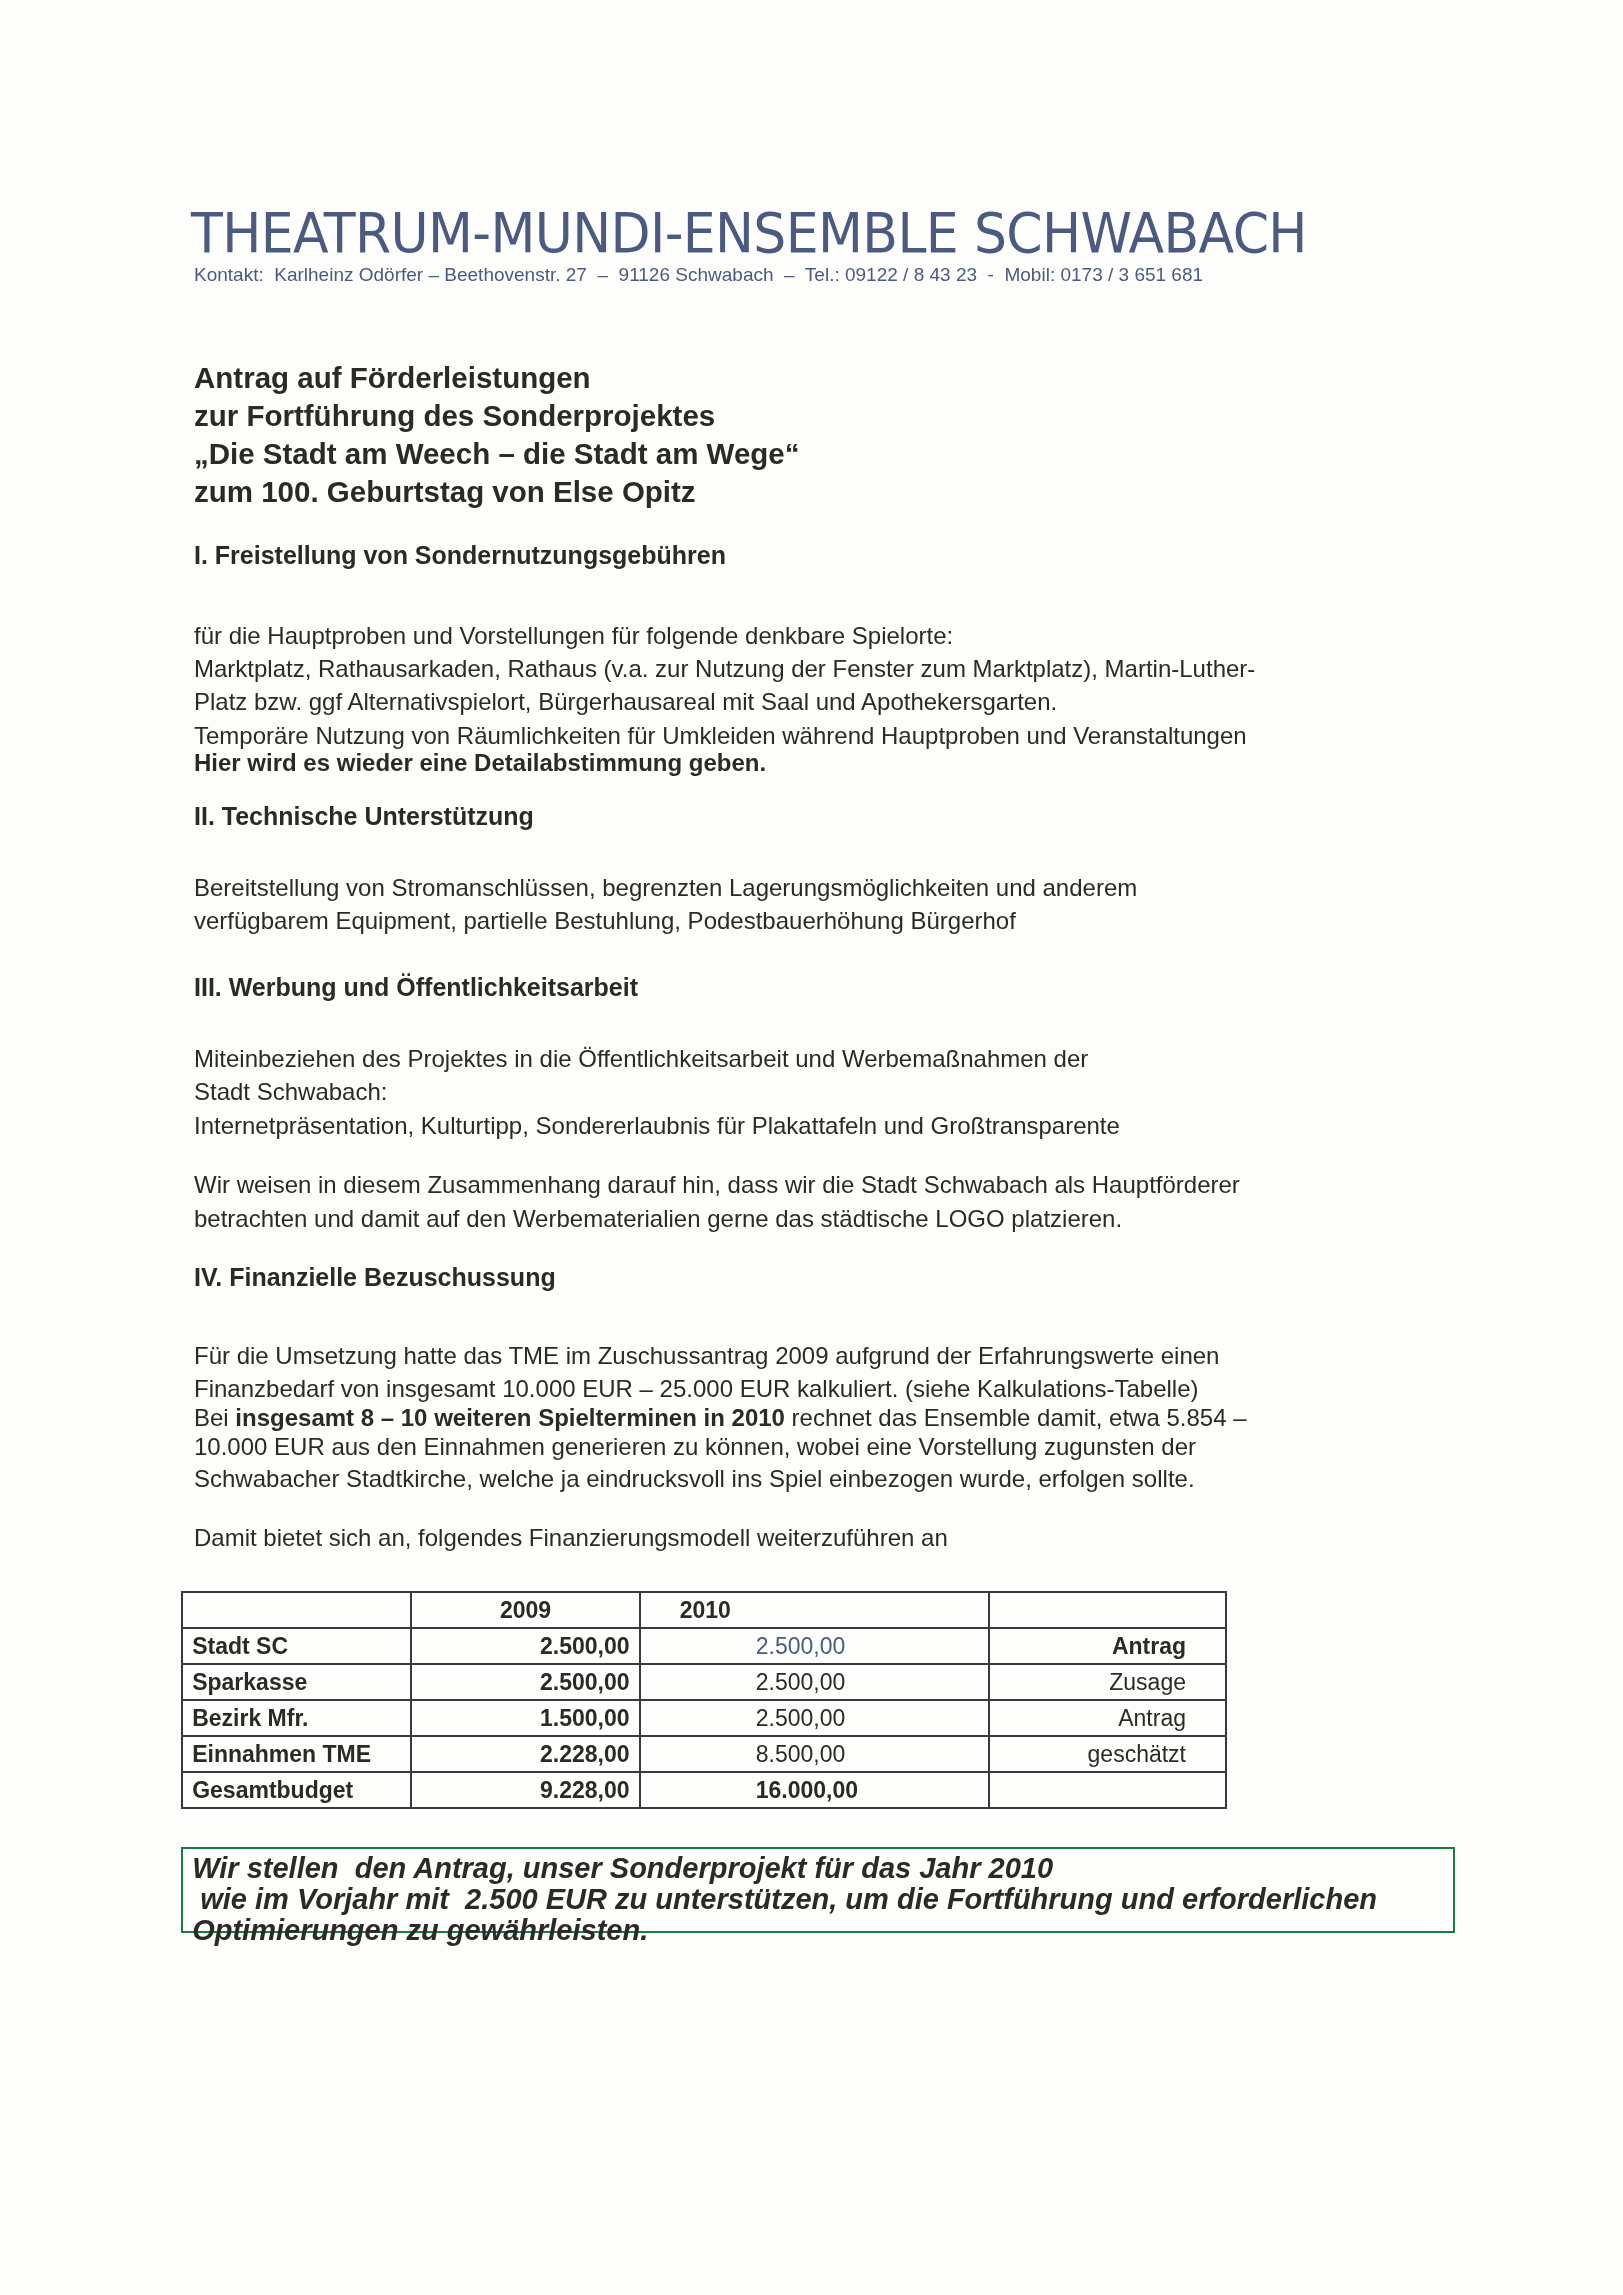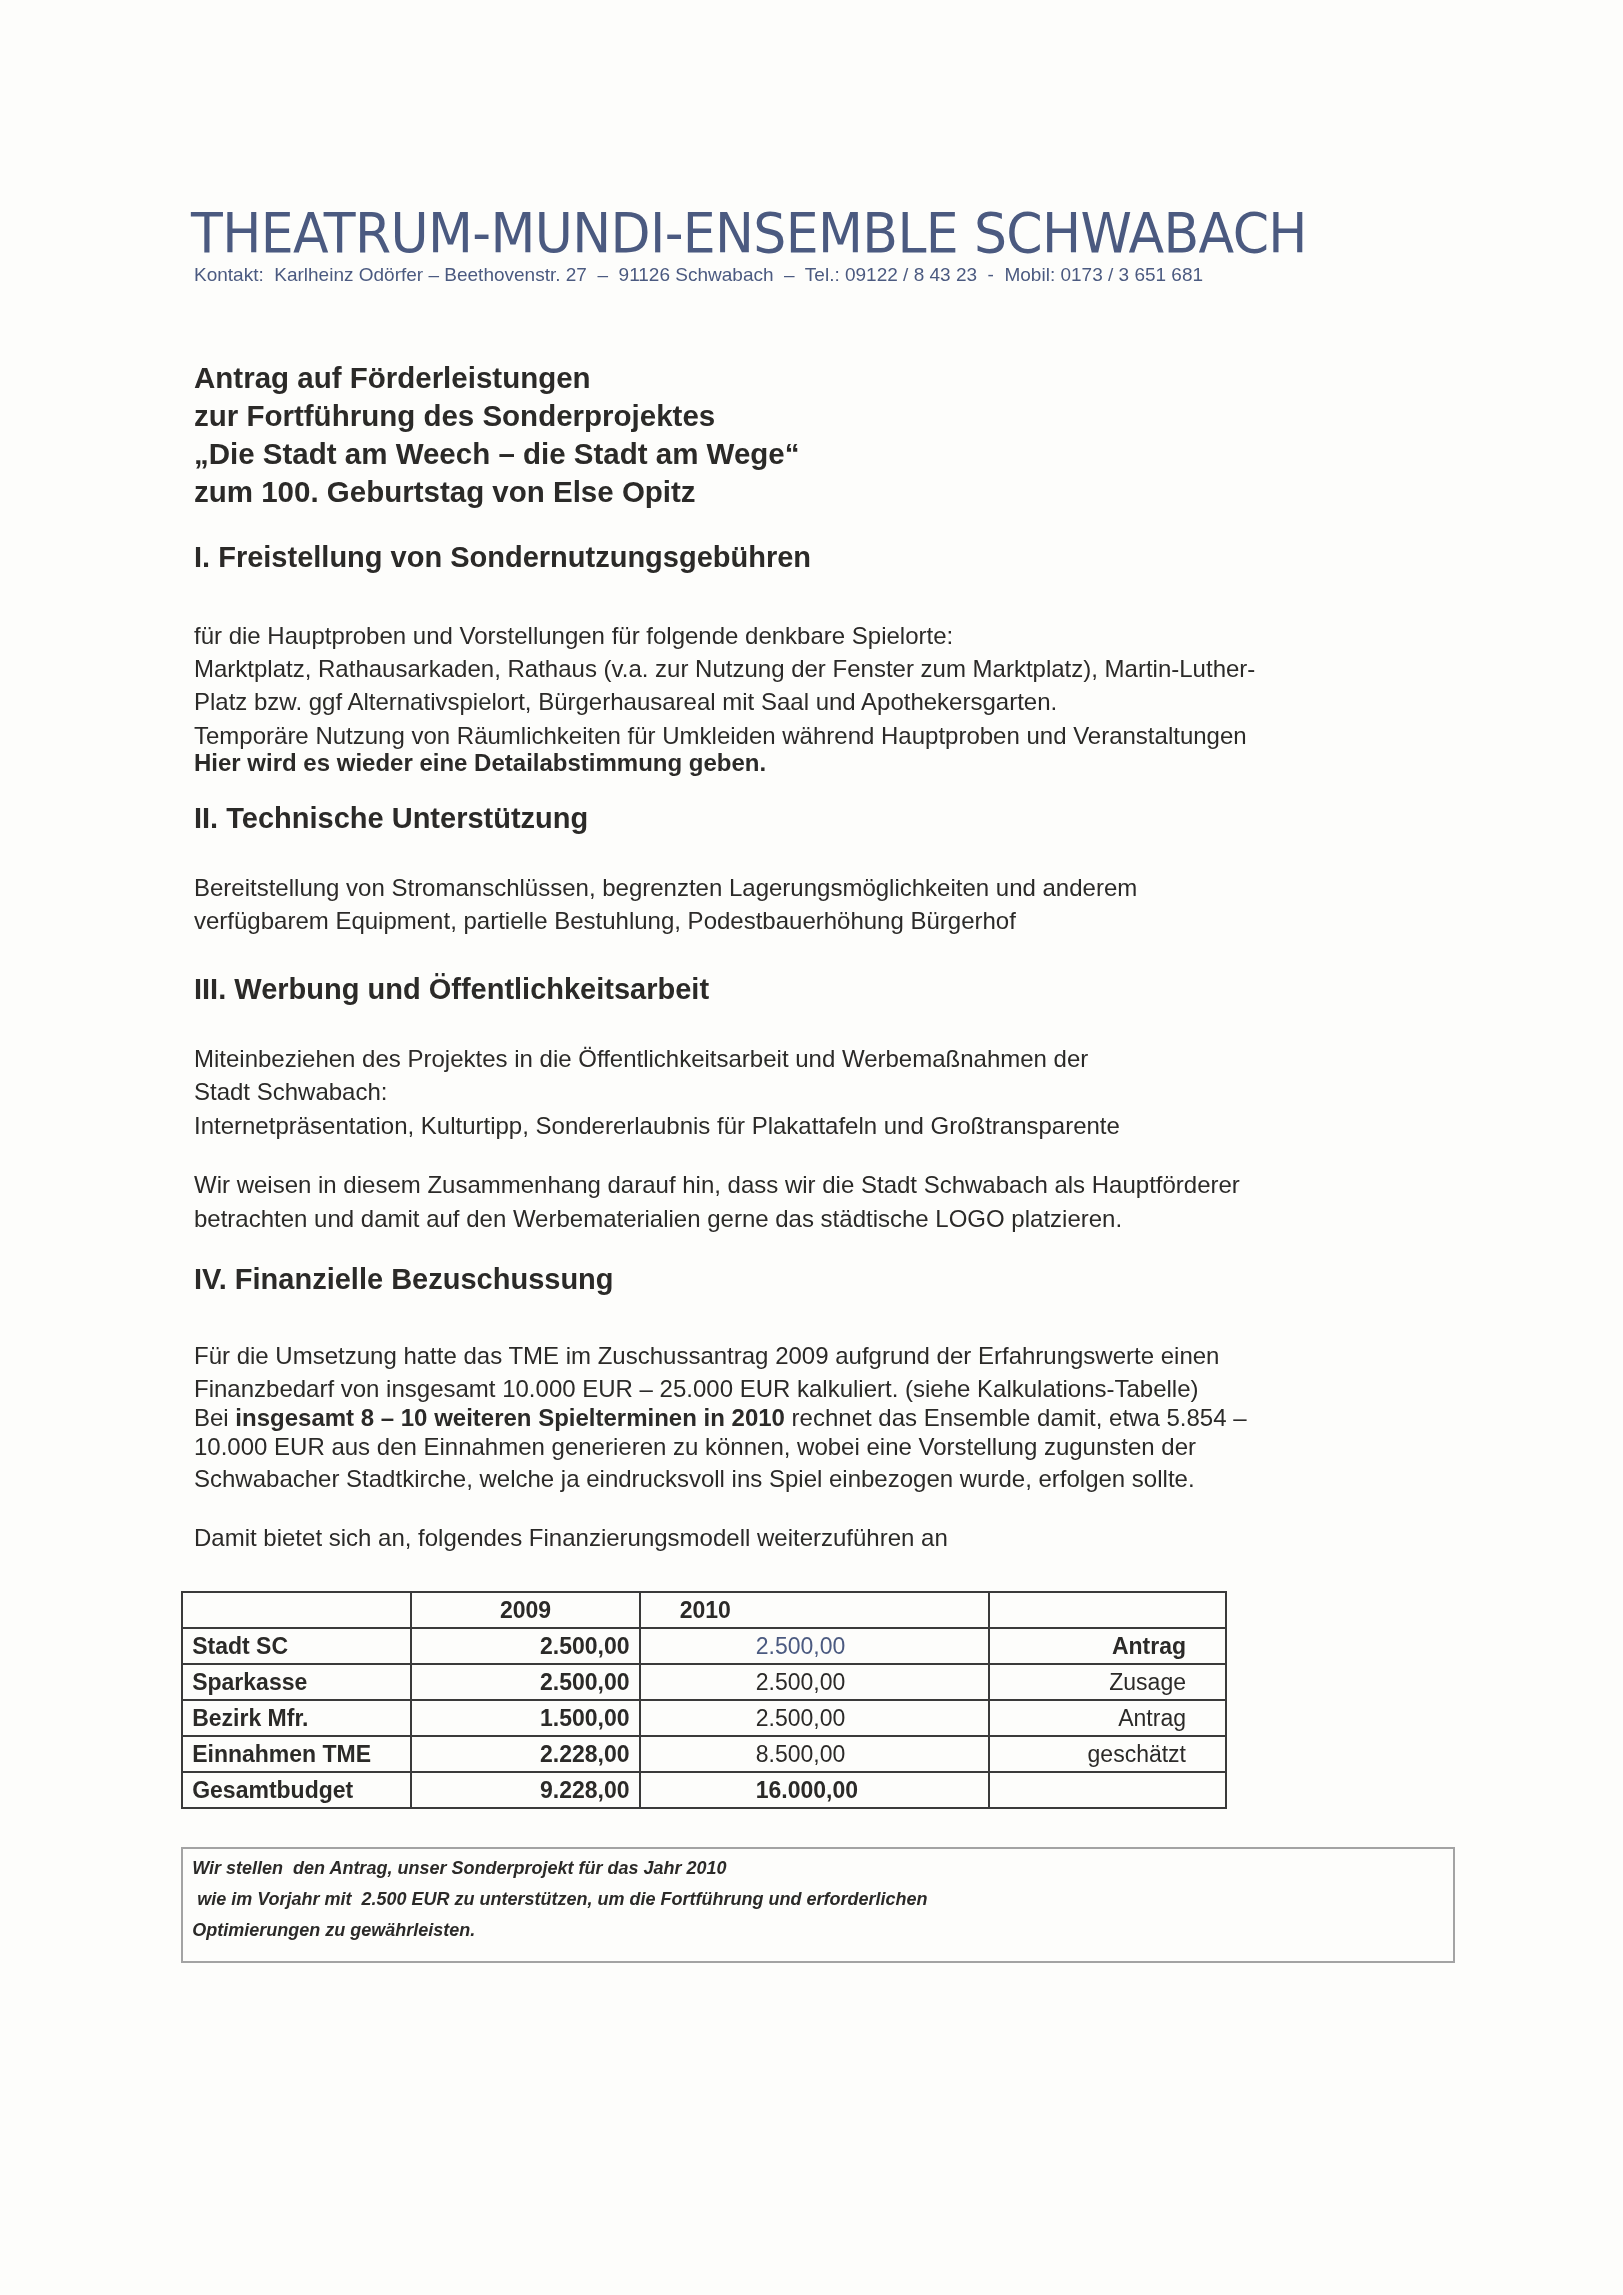--- a/index.html
+++ b/index.html
@@ -11,43 +11,43 @@
   .abs { position: absolute; }
   #org-title {
     left: 191px; top: 200px; font-family: "DejaVu Sans", sans-serif;
     font-size: 56px; color: #4b5a80; letter-spacing: -0.7px; white-space: nowrap;
     transform: scaleX(0.93); transform-origin: left top;
   }
   #contact-line {
     left: 194px; top: 264px; font-size: 19px; color: #4b5a80; white-space: pre;
   }
   .req-title { left: 194px; font-size: 29.5px; font-weight: bold; line-height: 38px; white-space: nowrap; }
-  .h { left: 194px; font-size: 29px; font-weight: bold; white-space: nowrap; }
+  .h { left: 194px; font-size: 25px; font-weight: bold; white-space: nowrap; }
   .p { left: 194px; font-size: 24px; line-height: 33px; white-space: nowrap; }
   .p b { font-weight: bold; }
   table#fin-table {
     position: absolute; left: 181px; top: 1591px; width: 1046px;
     border-collapse: collapse; font-size: 23px;
   }
   #fin-table td {
     border: 2px solid #3a3a3a; height: 34px; padding: 0 9.2px; vertical-align: middle;
   }
   #fin-table td.c0 { width: 209px; font-weight: bold; text-align: left; }
   #fin-table td.c1 { width: 208px; font-weight: bold; text-align: right; }
   #fin-table td.c2 { width: 223px; text-align: left; padding-left: 115px; }
   #fin-table td.c3 { text-align: right; padding-right: 39px; }
   #fin-table tr.head td { font-weight: bold; text-align: center; padding: 0; }
   #fin-table tr.head td.c1 { text-align: center; }
   #fin-table tr.head td.c2 { text-align: left; padding-left: 39px; }
   #fin-table td.blue { color: #4b5a80; }
   #fin-table td.bold { font-weight: bold; }
   #request-box {
-    position: absolute; left: 181px; top: 1847px; width: 1274px; height: 116px;
-    border: 2px solid #a3a3a3; box-sizing: border-box; padding: 3.9px 9.2px;
-    font-size: 18px; font-weight: bold; font-style: italic; line-height: 31px;
+    position: absolute; left: 181px; top: 1847px; width: 1274px; height: 86px;
+    border: 2px solid #15803d; box-sizing: border-box; padding: 3.9px 9.2px;
+    font-size: 29px; font-weight: bold; font-style: italic; line-height: 31px;
   }
   #request-box div { white-space: pre; }
 </style>
 </head>
 <body>
 
 <div id="org-title" class="abs">THEATRUM-MUNDI-ENSEMBLE SCHWABACH</div>
 <div id="contact-line" class="abs">Kontakt:  Karlheinz Odörfer – Beethovenstr. 27  –  91126 Schwabach  –  Tel.: 09122 / 8 43 23  -  Mobil: 0173 / 3 651 681</div>
 
 <div class="abs req-title" style="top:359px">Antrag auf Förderleistungen</div>

